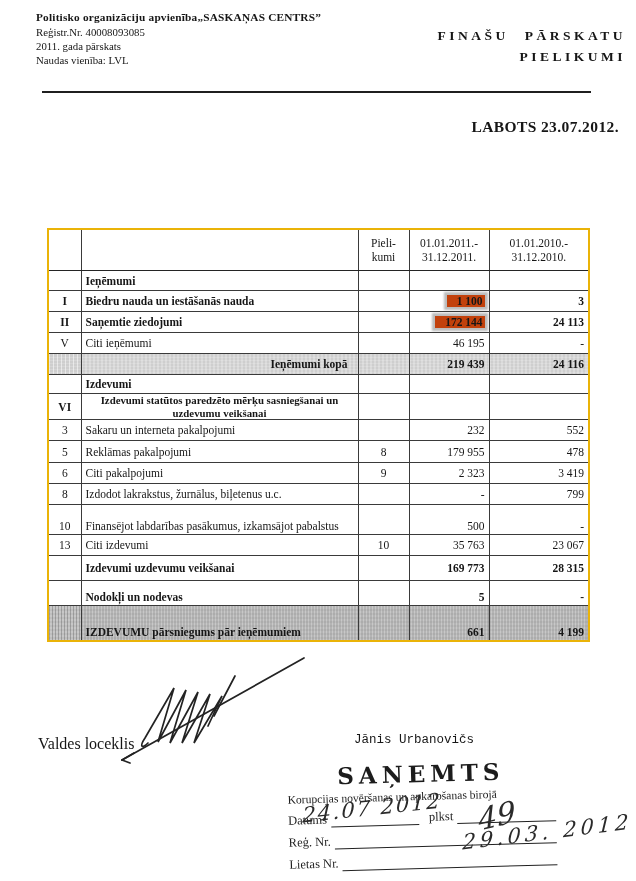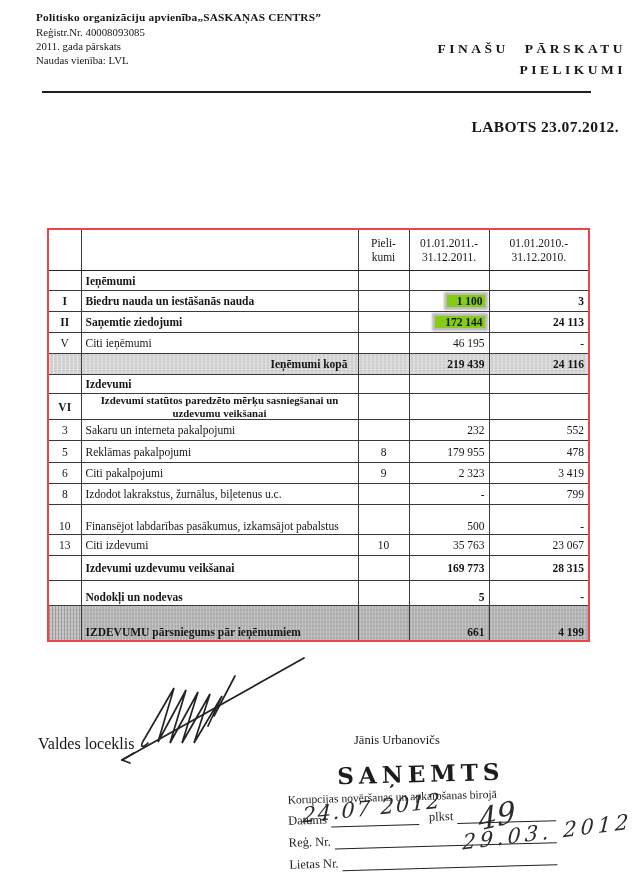--- a/index.html
+++ b/index.html
@@ -6,29 +6,29 @@
   .page{
     position:relative;width:636px;height:881px;margin:0 auto;
     background:#ffffff;overflow:hidden;color:#161616;
     font-family:"Liberation Serif","DejaVu Serif",serif;
     padding-left:32px;
   }
   
   .org-block{position:absolute;left:36px;top:10px;font-size:10.8px;line-height:1.32;}
   .org-name{font-weight:bold;font-size:11.3px;letter-spacing:.2px;}
   .fin-block{
-    position:absolute;right:42px;top:39px;text-align:right;
+    position:absolute;right:42px;top:26px;text-align:right;
     font-weight:bold;font-size:13.5px;letter-spacing:3.5px;word-spacing:9px;line-height:1.55;
   }
   .rule{position:absolute;left:42px;top:91px;width:549px;height:2px;background:#1f1f1f;}
   .labots{position:absolute;right:49px;top:118px;font-weight:bold;font-size:15.5px;letter-spacing:.4px;}
   .doc-title{position:absolute;left:0;right:0;top:177px;text-align:center;font-weight:bold;font-size:15px;letter-spacing:.2px;}
   
   .tbl-wrap{position:absolute;left:47px;top:228px;width:541px;}
-  table.fin{border-collapse:collapse;width:541px;table-layout:fixed;border:2px solid #ef4444;}
+  table.fin{border-collapse:collapse;width:541px;table-layout:fixed;border:2px solid #eab308;}
   table.fin td,table.fin th{
     border:1px solid #3a3a3a;font-size:11.5px;font-weight:normal;
     padding:0 4px;vertical-align:middle;overflow:hidden;
   }
   table.fin thead th{border-bottom:1.5px solid #242424;}
   col.c-num{width:33px;}col.c-label{width:277px;}col.c-pieli{width:51px;}
   col.c-2011{width:80px;}col.c-2010{width:100px;}
   th.hdr{height:40px;text-align:center;font-size:11.3px;line-height:1.25;}
   .cell-num{text-align:center;}
   .cell-label{text-align:left;padding-left:6px;}
@@ -42,25 +42,25 @@
   tr.shade1 td{
     background-color:#d6d6d6;
     background-image:repeating-linear-gradient(90deg,rgba(255,255,255,.5) 0 1px,transparent 1px 4px),
                      repeating-linear-gradient(0deg,rgba(0,0,0,.07) 0 1px,transparent 1px 3px);
   }
   tr.shade2 td{
     background-color:#bfbfbf;
     background-image:repeating-linear-gradient(90deg,rgba(0,0,0,.20) 0 1px,transparent 1px 3px),
                      repeating-linear-gradient(0deg,rgba(255,255,255,.28) 0 1px,transparent 1px 4px);
   }
-  .hl{background:#84cc16;box-shadow:0 0 2px 3px #bcbcbc;padding:0 2px 0 10px;display:inline-block;}
+  .hl{background:#c2410c;box-shadow:0 0 2px 3px #bcbcbc;padding:0 2px 0 10px;display:inline-block;}
   
   .sig{position:absolute;left:92px;top:630px;}
   .footer-role{position:absolute;left:38px;top:735px;font-size:16px;}
-  .footer-name{position:absolute;left:354px;top:733px;font-size:12.5px;}
+  .footer-name{position:absolute;left:354px;top:733px;font-size:12.5px;font-family:Liberation Mono, monospace;}
   
   .stamp{position:absolute;left:288px;top:760px;width:268px;transform:rotate(-1.6deg);color:#1c1c1c;}
   .stamp-title{text-align:center;font-weight:bold;font-size:23px;letter-spacing:5px;font-family:"DejaVu Serif",serif;}
   .stamp-bureau{font-size:11.6px;margin-top:3px;white-space:nowrap;}
   .stamp-row{display:flex;align-items:flex-end;font-size:12.5px;margin-top:7px;}
   .stamp-row .line{border-bottom:1.2px solid #222;flex:1;height:1em;}
   .stamp-row .line.fixed{flex:0 0 88px;}
   .stamp-row .lbl{margin-right:4px;}
   .stamp-row .lbl2{margin:0 4px 0 10px;}
   

